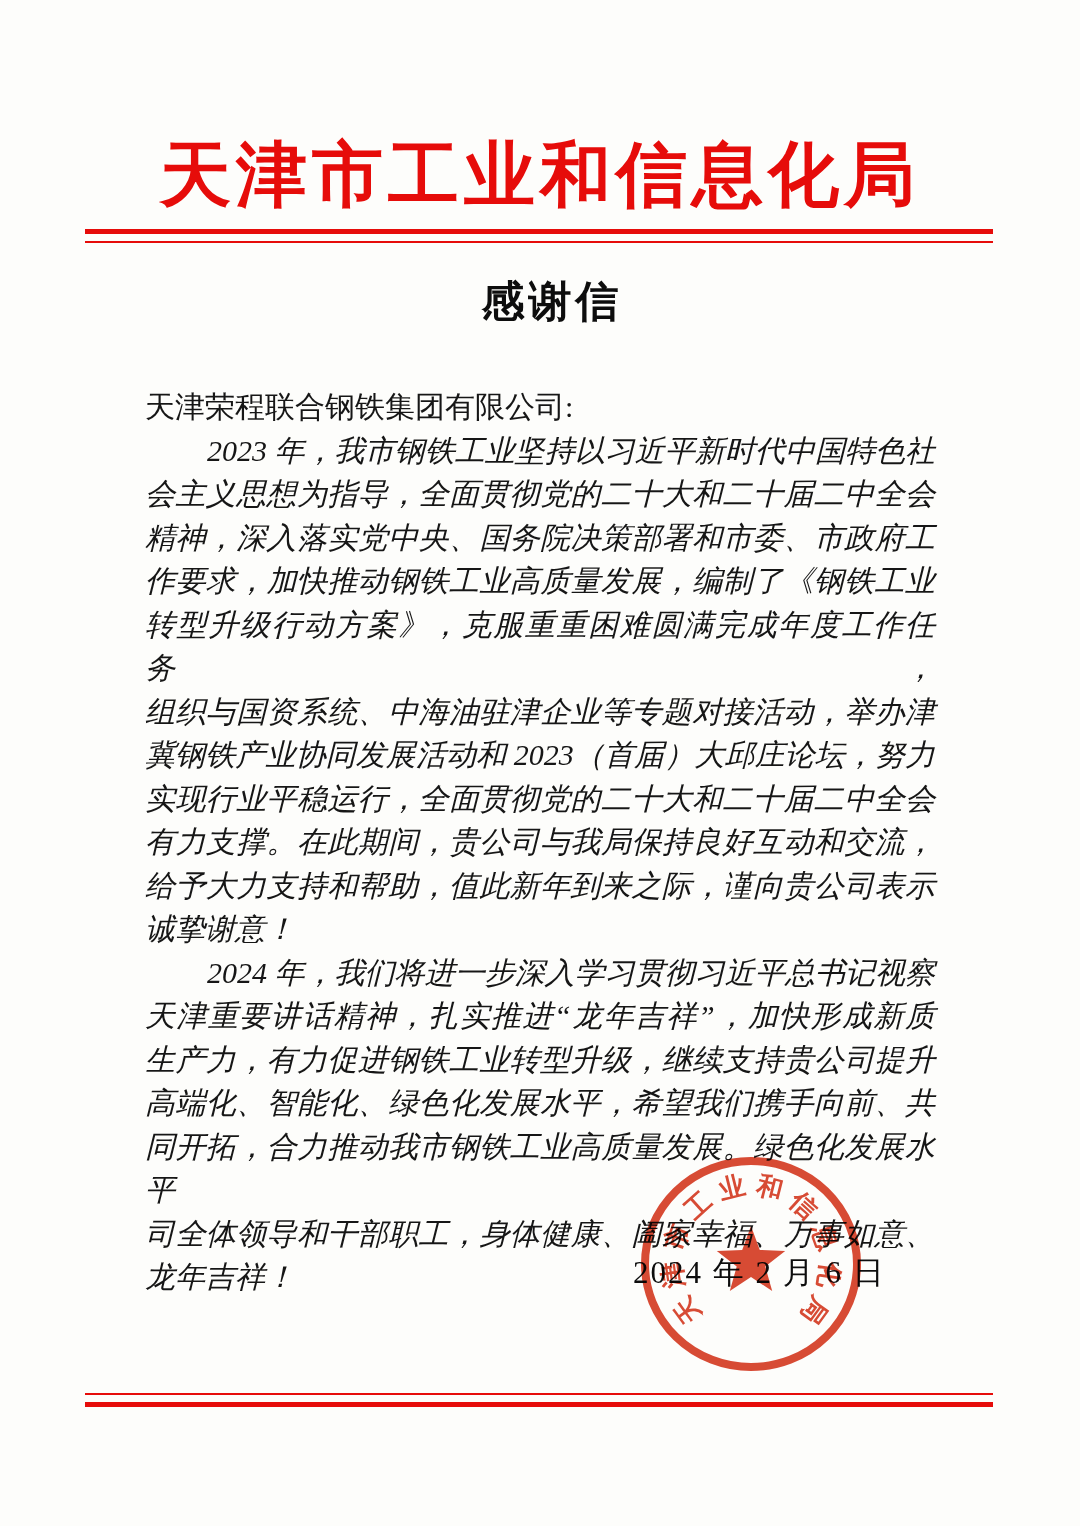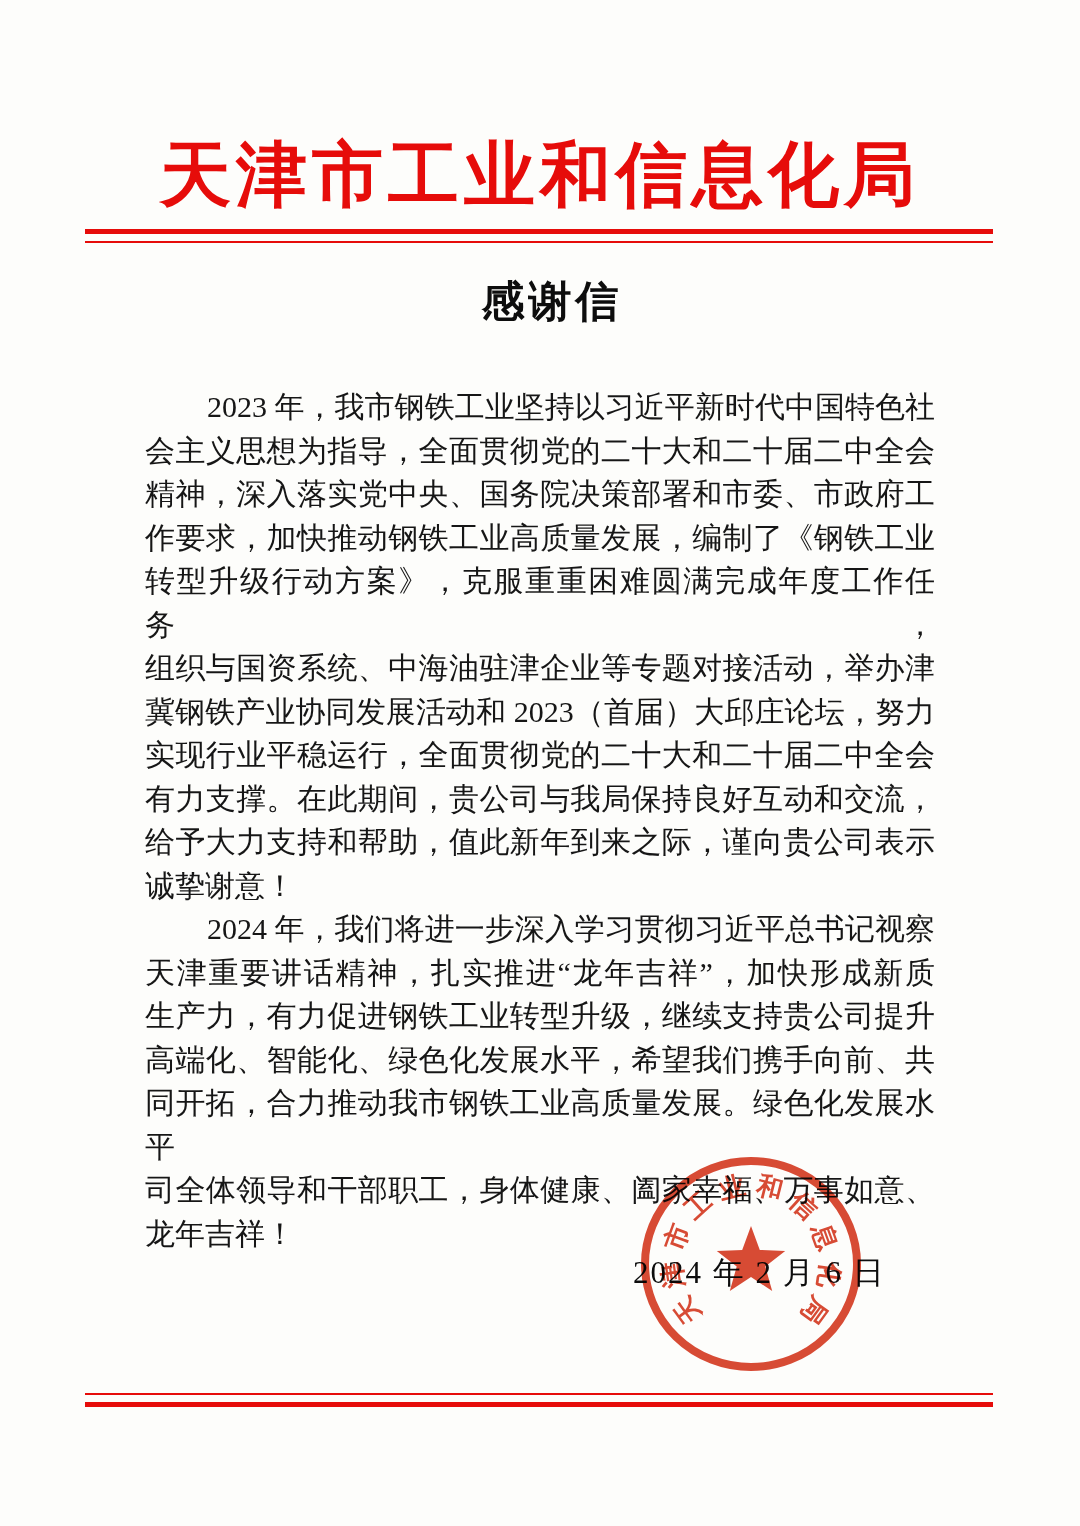--- a/index.html
+++ b/index.html
@@ -47,20 +47,21 @@
     position:absolute;
     top:385px;left:145px;width:790px;
     font-size:30px;
     line-height:43.5px;
     color:var(--body-text);
   }
   .line{
     text-align:justify;
     text-align-last:justify;
     text-justify:inter-ideograph;
+    font-style:italic;
   }
   .line.last{text-align-last:left;}
   .line.first{padding-left:62px;}
   .salutation{
     text-align:left;
     text-align-last:left;
   }
   .date-line{
     position:absolute;
     top:1252px;left:633px;
@@ -95,20 +96,21 @@
 <div class="page">
 
   <h1 class="letterhead-title">天津市工业和信息化局</h1>
 
   <div class="rule rule-top-thick"></div>
   <div class="rule rule-top-thin"></div>
 
   <h2 class="letter-title">感谢信</h2>
 
   <div class="letter-body">
+    <div class="salutation">天津荣程联合钢铁集团有限公司:</div>
     <div id="paragraphs">
         <div class="line first">2023 年，我市钢铁工业坚持以习近平新时代中国特色社</div>
         <div class="line">会主义思想为指导，全面贯彻党的二十大和二十届二中全会</div>
         <div class="line">精神，深入落实党中央、国务院决策部署和市委、市政府工</div>
         <div class="line">作要求，加快推动钢铁工业高质量发展，编制了《钢铁工业</div>
         <div class="line">转型升级行动方案》，克服重重困难圆满完成年度工作任务，</div>
         <div class="line">组织与国资系统、中海油驻津企业等专题对接活动，举办津</div>
         <div class="line">冀钢铁产业协同发展活动和 2023（首届）大邱庄论坛，努力</div>
         <div class="line">实现行业平稳运行，全面贯彻党的二十大和二十届二中全会</div>
         <div class="line">有力支撑。在此期间，贵公司与我局保持良好互动和交流，</div>

